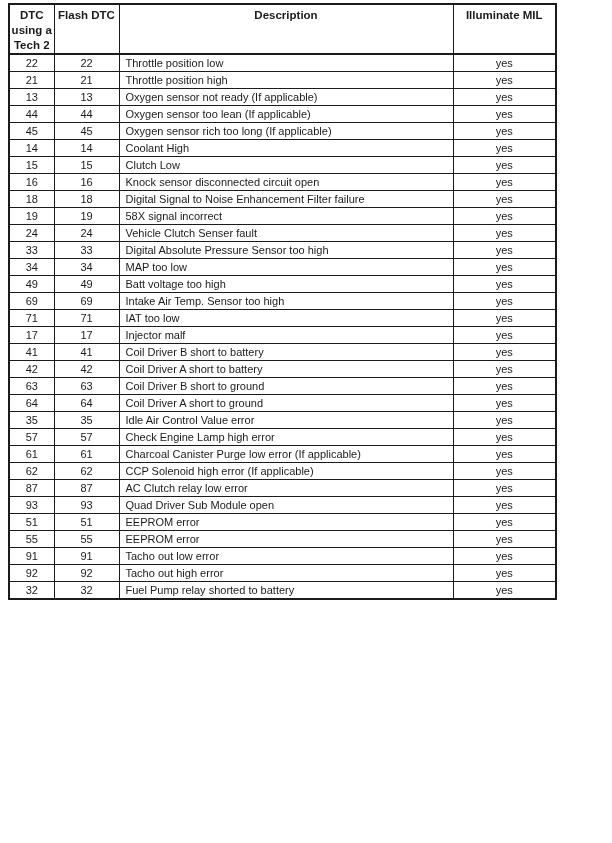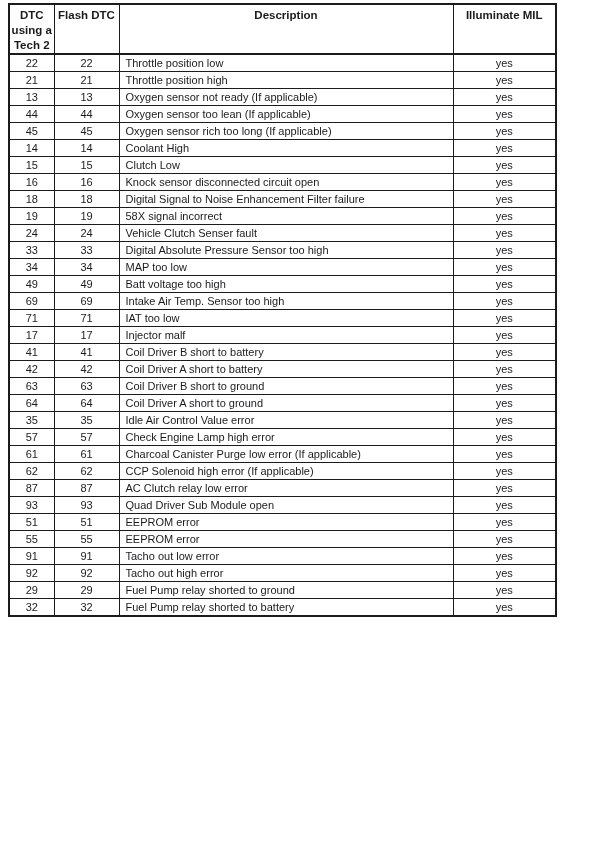--- a/index.html
+++ b/index.html
@@ -270,26 +270,20 @@
             <td class="desc">Tacho out low error</td>
             <td>yes</td>
           </tr>
           <tr>
             <td>92</td>
             <td>92</td>
             <td class="desc">Tacho out high error</td>
             <td>yes</td>
           </tr>
           <tr>
-            <td>29</td>
-            <td>29</td>
-            <td class="desc">Fuel Pump relay shorted to ground</td>
-            <td>yes</td>
-          </tr>
-          <tr>
             <td>32</td>
             <td>32</td>
             <td class="desc">Fuel Pump relay shorted to battery</td>
             <td>yes</td>
           </tr>
         </tbody>
     </table>
   </div>
 </div>
 

